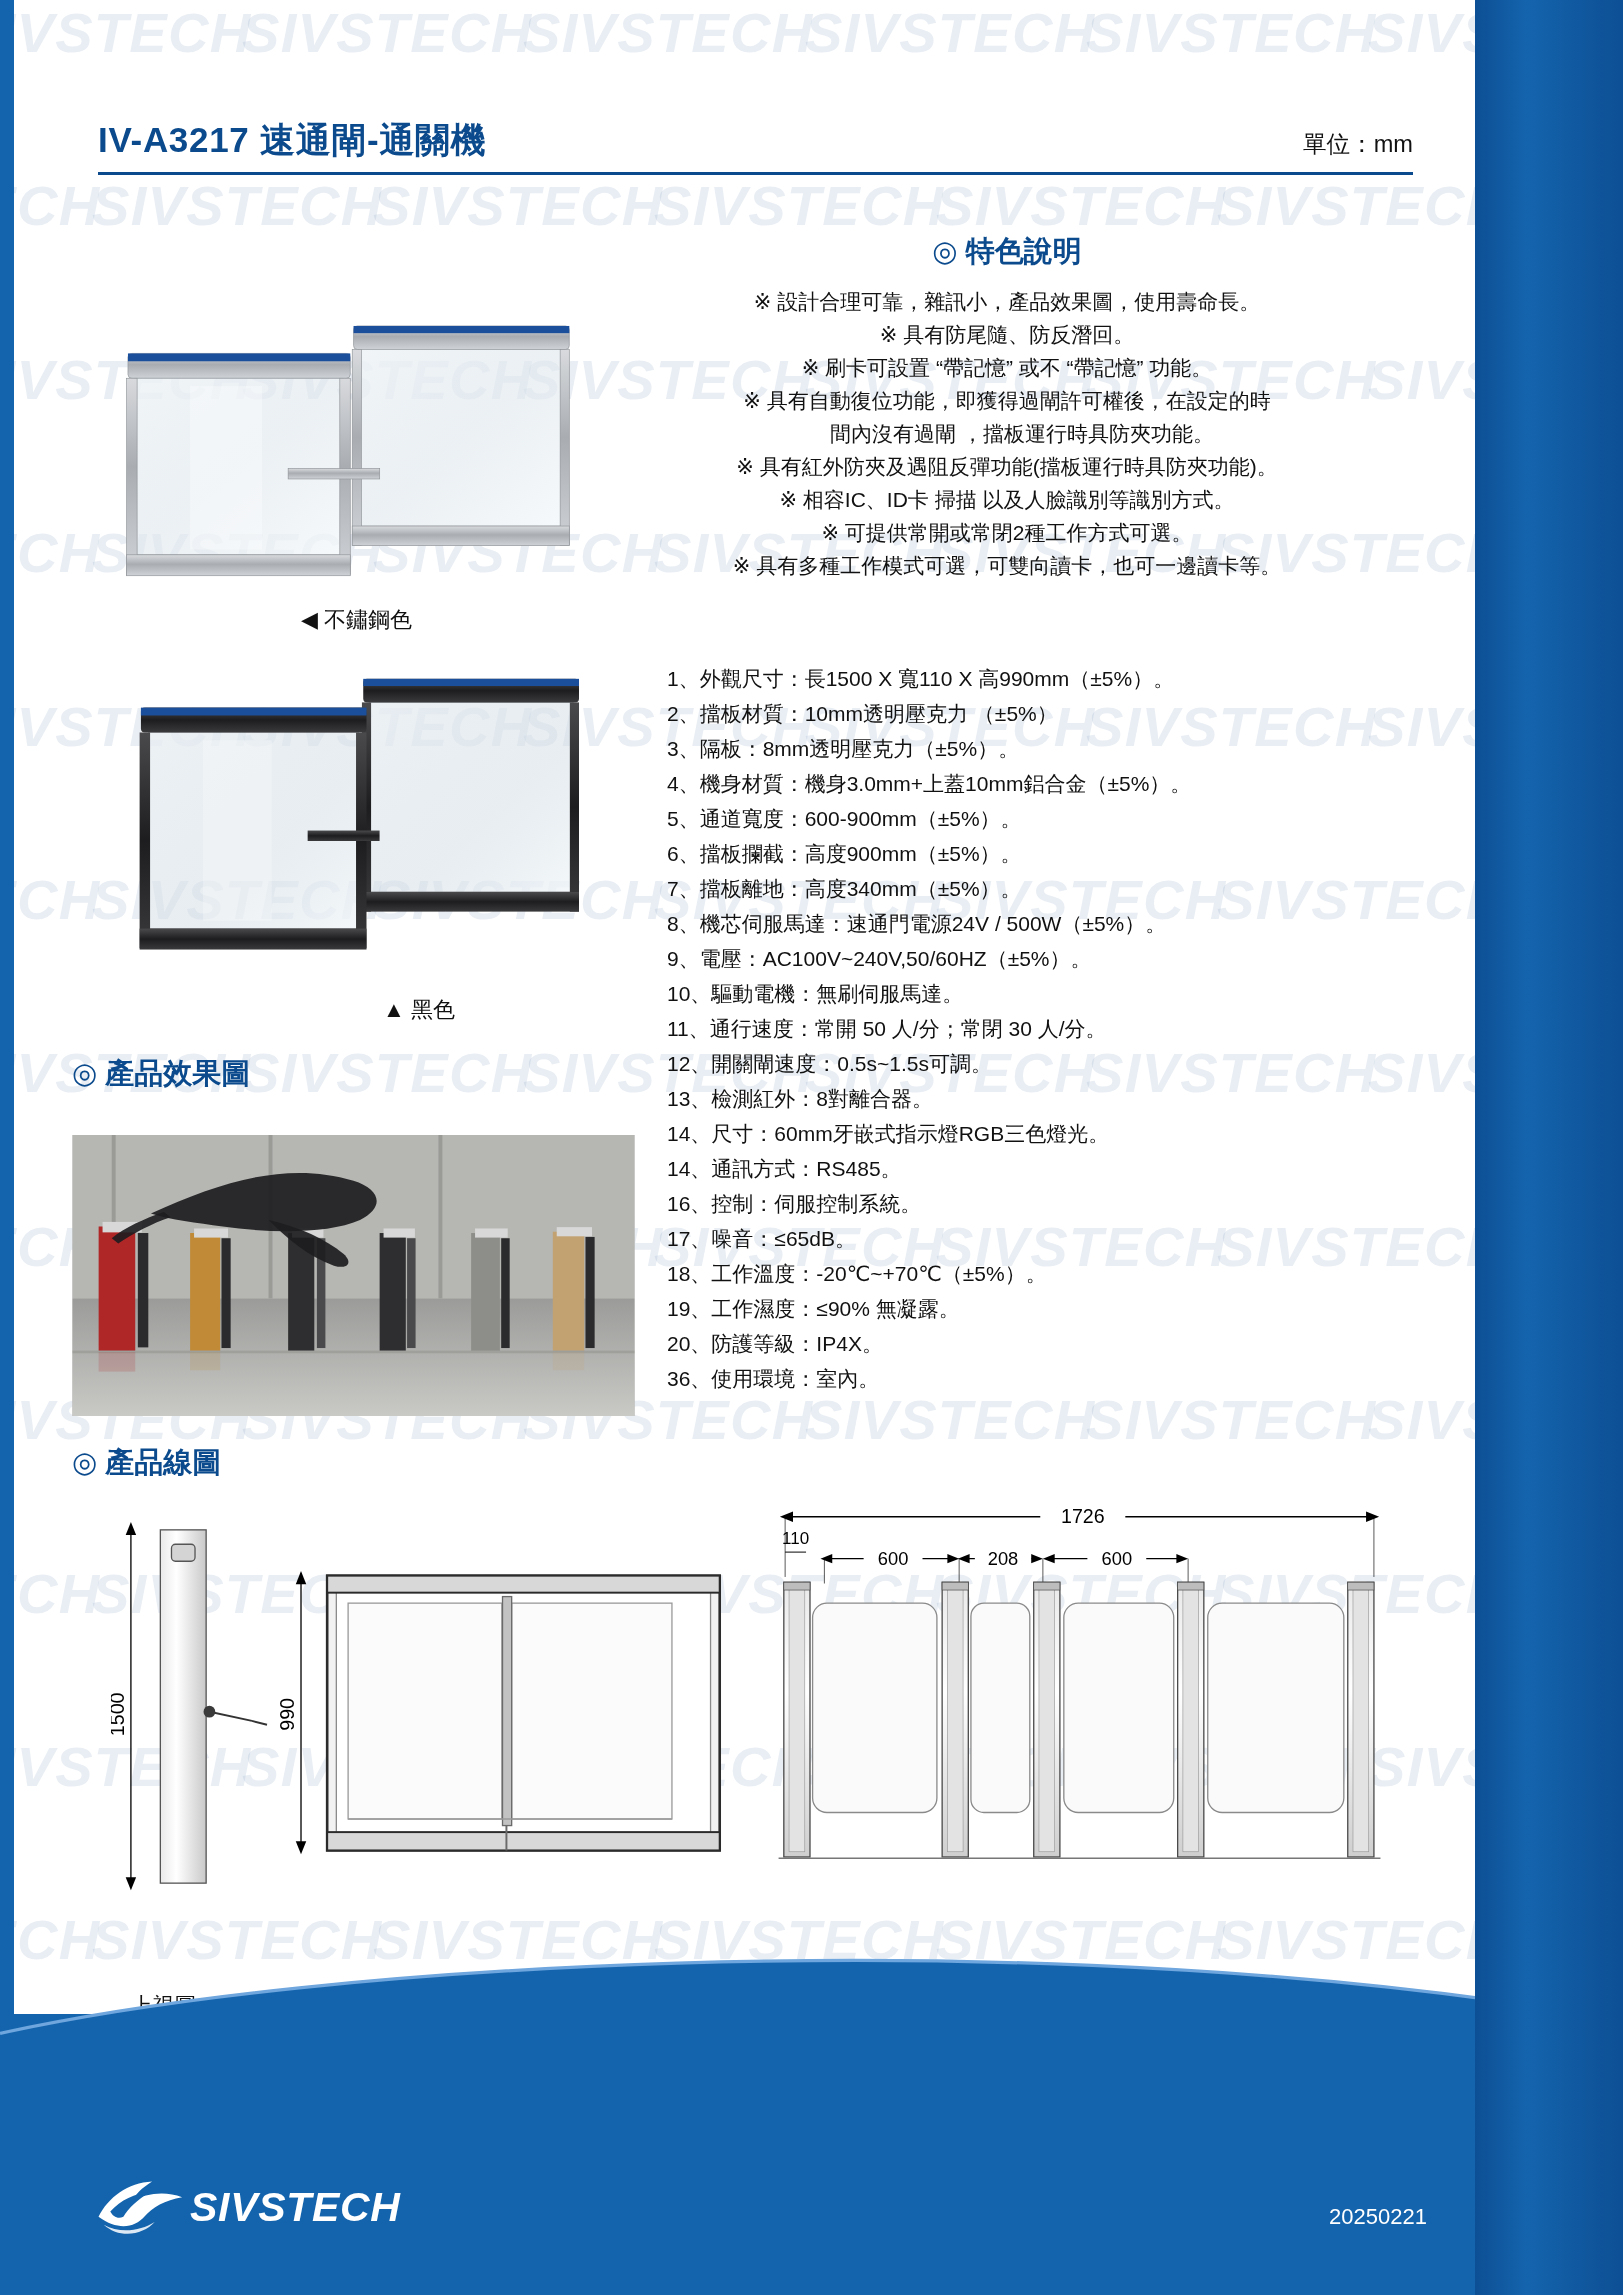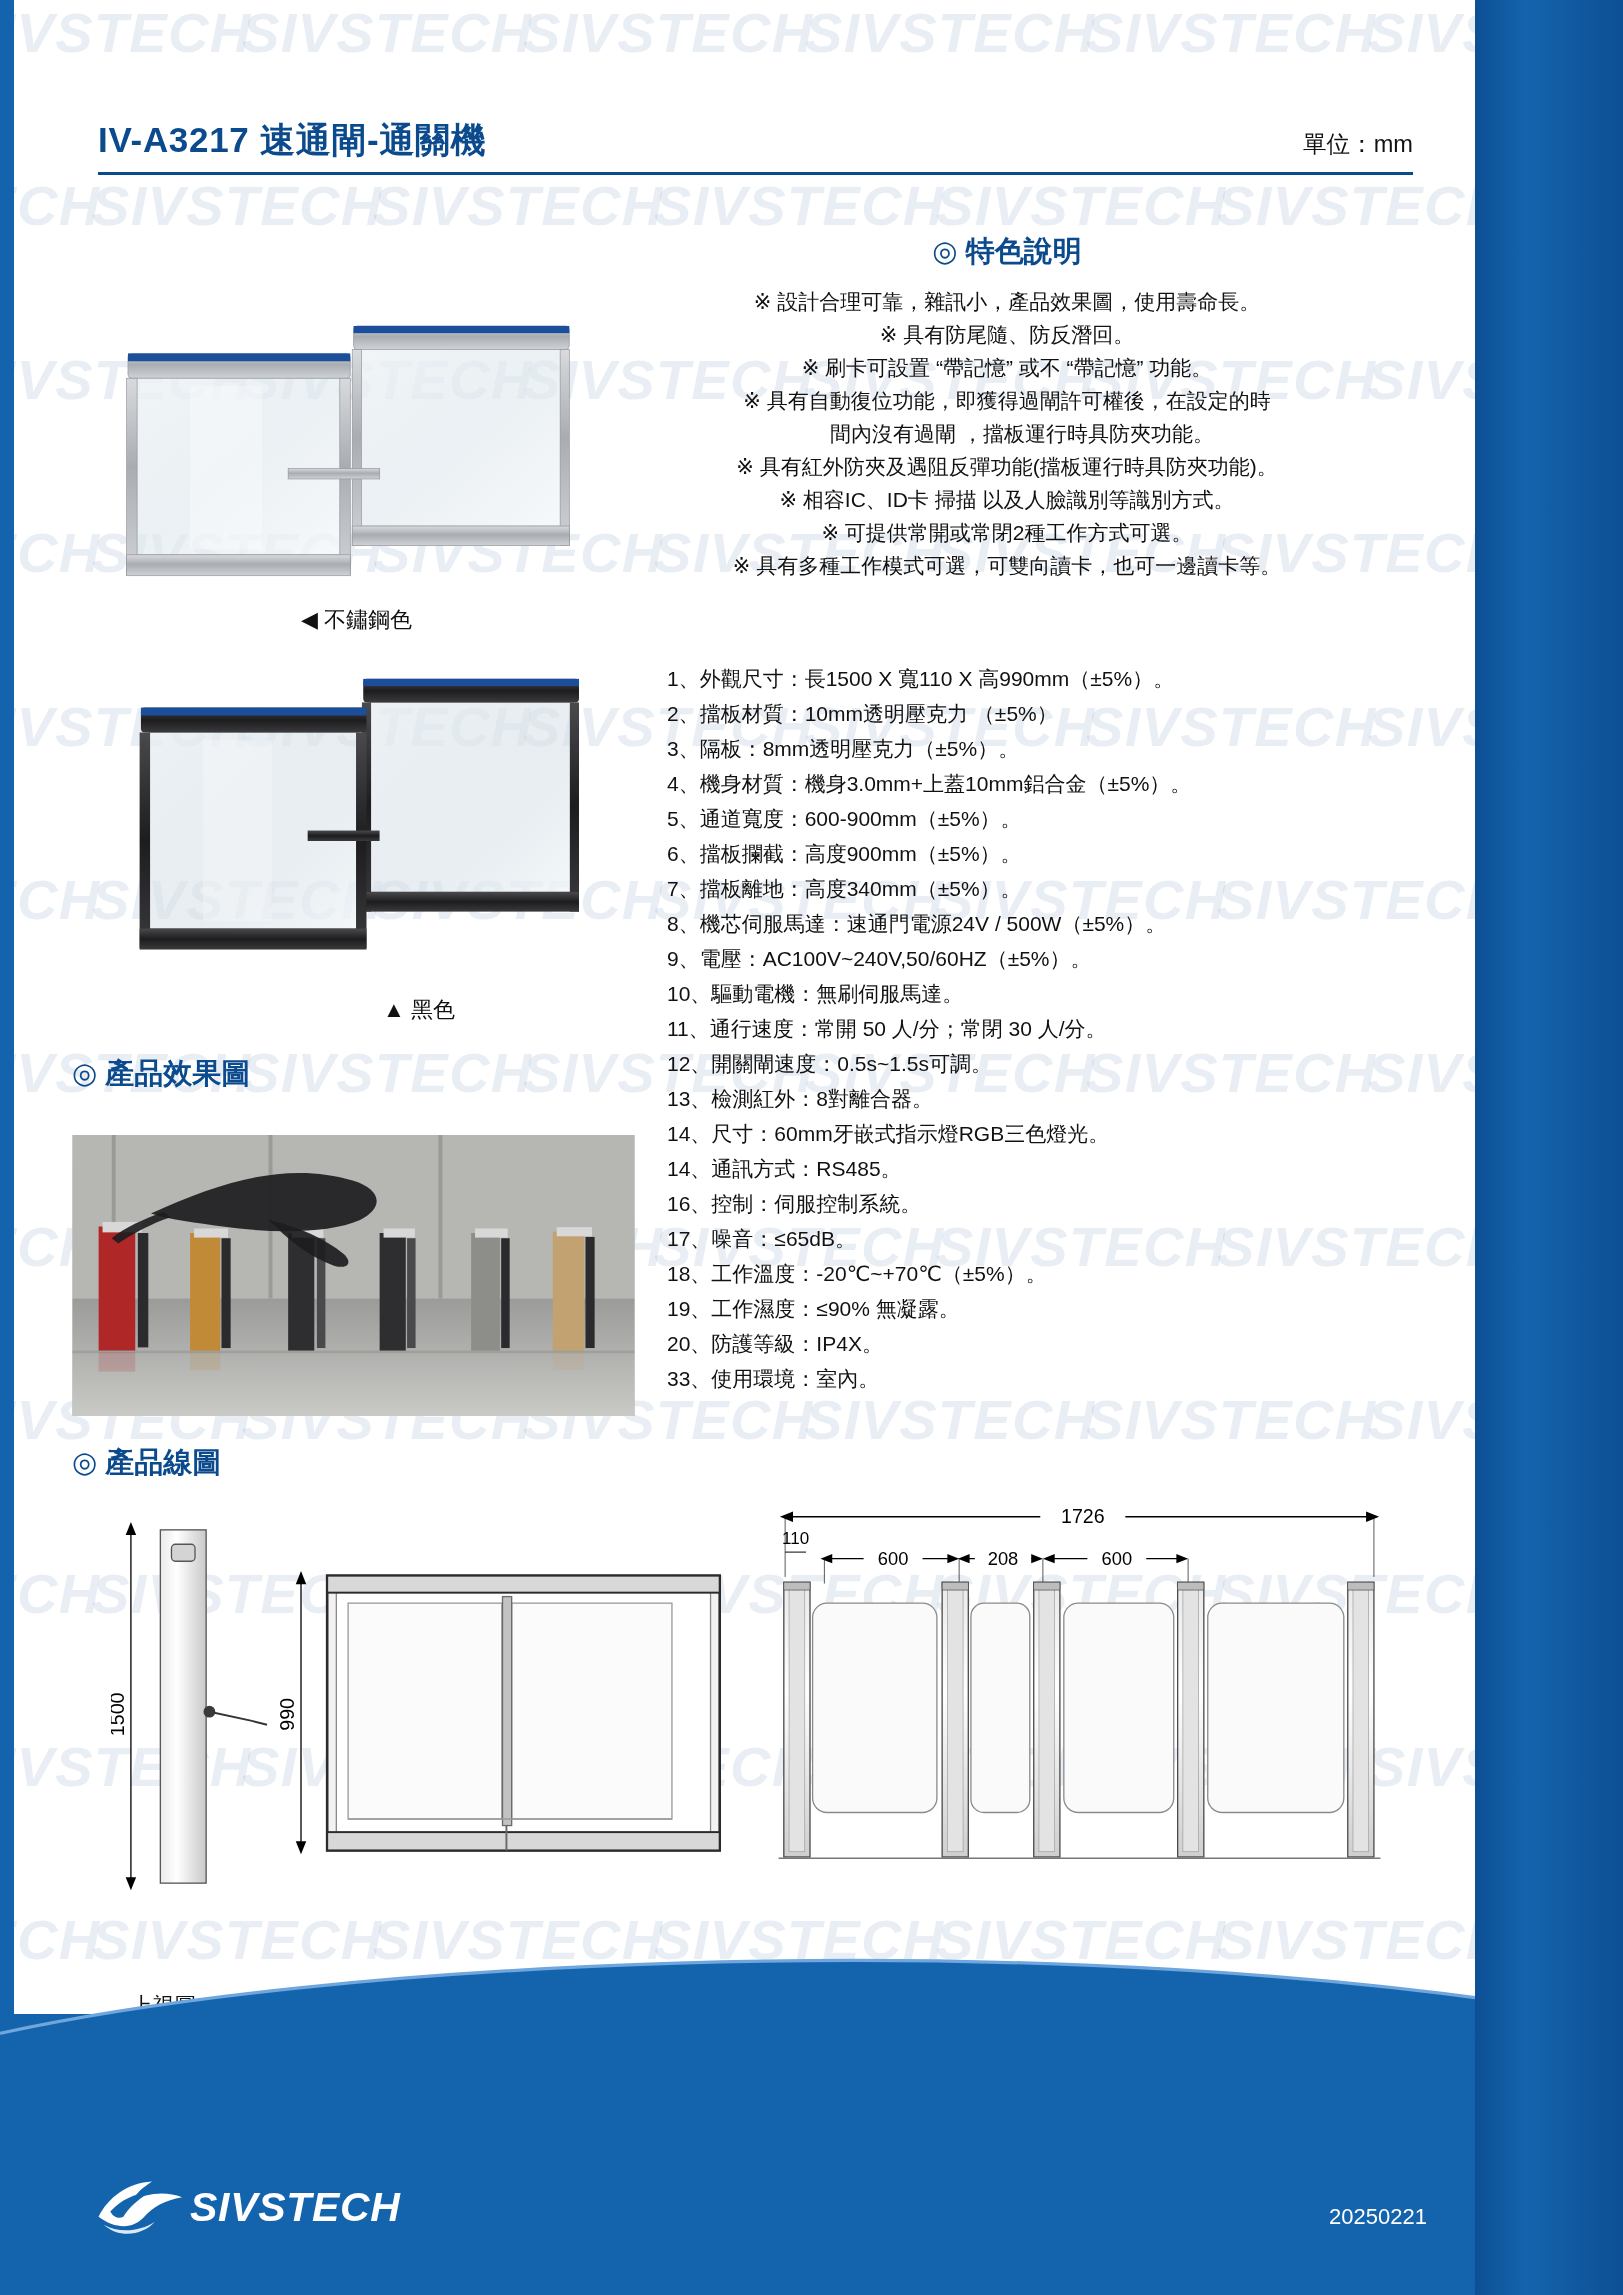--- a/index.html
+++ b/index.html
@@ -369,21 +369,21 @@
     <div class="spec-line">11、通行速度：常開 50 人/分；常閉 30 人/分。</div>
     <div class="spec-line">12、開關閘速度：0.5s~1.5s可調。</div>
     <div class="spec-line">13、檢測紅外：8對離合器。</div>
     <div class="spec-line">14、尺寸：60mm牙嵌式指示燈RGB三色燈光。</div>
     <div class="spec-line">14、通訊方式：RS485。</div>
     <div class="spec-line">16、控制：伺服控制系統。</div>
     <div class="spec-line">17、噪音：≤65dB。</div>
     <div class="spec-line">18、工作溫度：-20℃~+70℃（±5%）。</div>
     <div class="spec-line">19、工作濕度：≤90% 無凝露。</div>
     <div class="spec-line">20、防護等級：IP4X。</div>
-    <div class="spec-line">33、使用環境：室內。</div>
+    <div class="spec-line">36、使用環境：室內。</div>
   </div>
 
   <div class="content sec-head" id="effect-head">◎ 產品效果圖</div>
   <div class="content" id="effect-photo">
     <svg width="563" height="281" viewBox="0 0 860 430">
       <defs>
         <linearGradient id="floorG" x1="0" y1="0" x2="0" y2="1">
           <stop offset="0" stop-color="#9b9b99"></stop>
           <stop offset="1" stop-color="#c9c9c6"></stop>
         </linearGradient>

